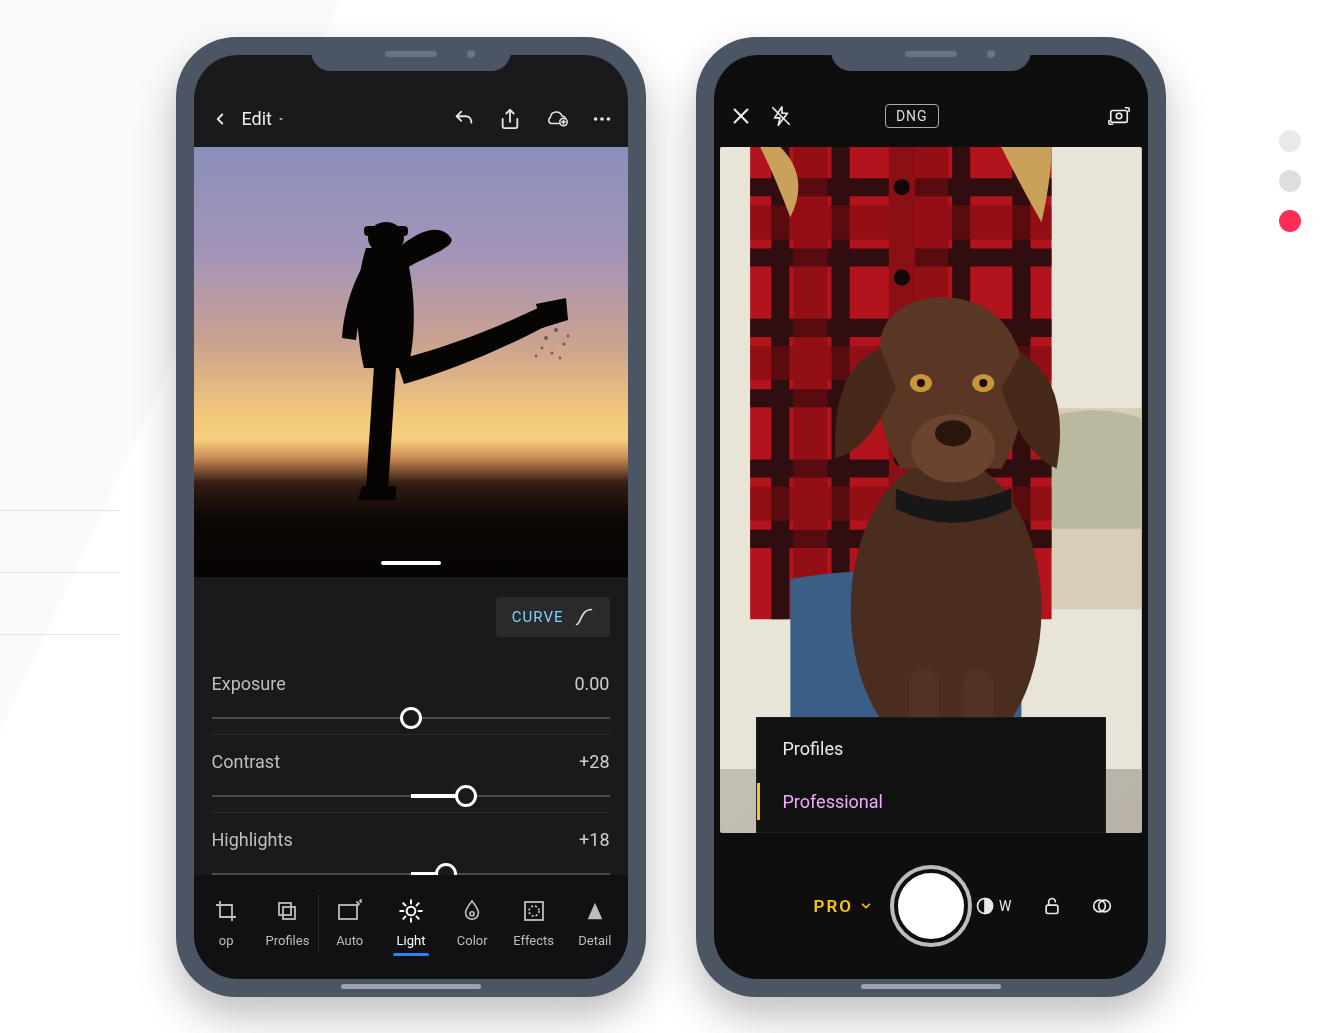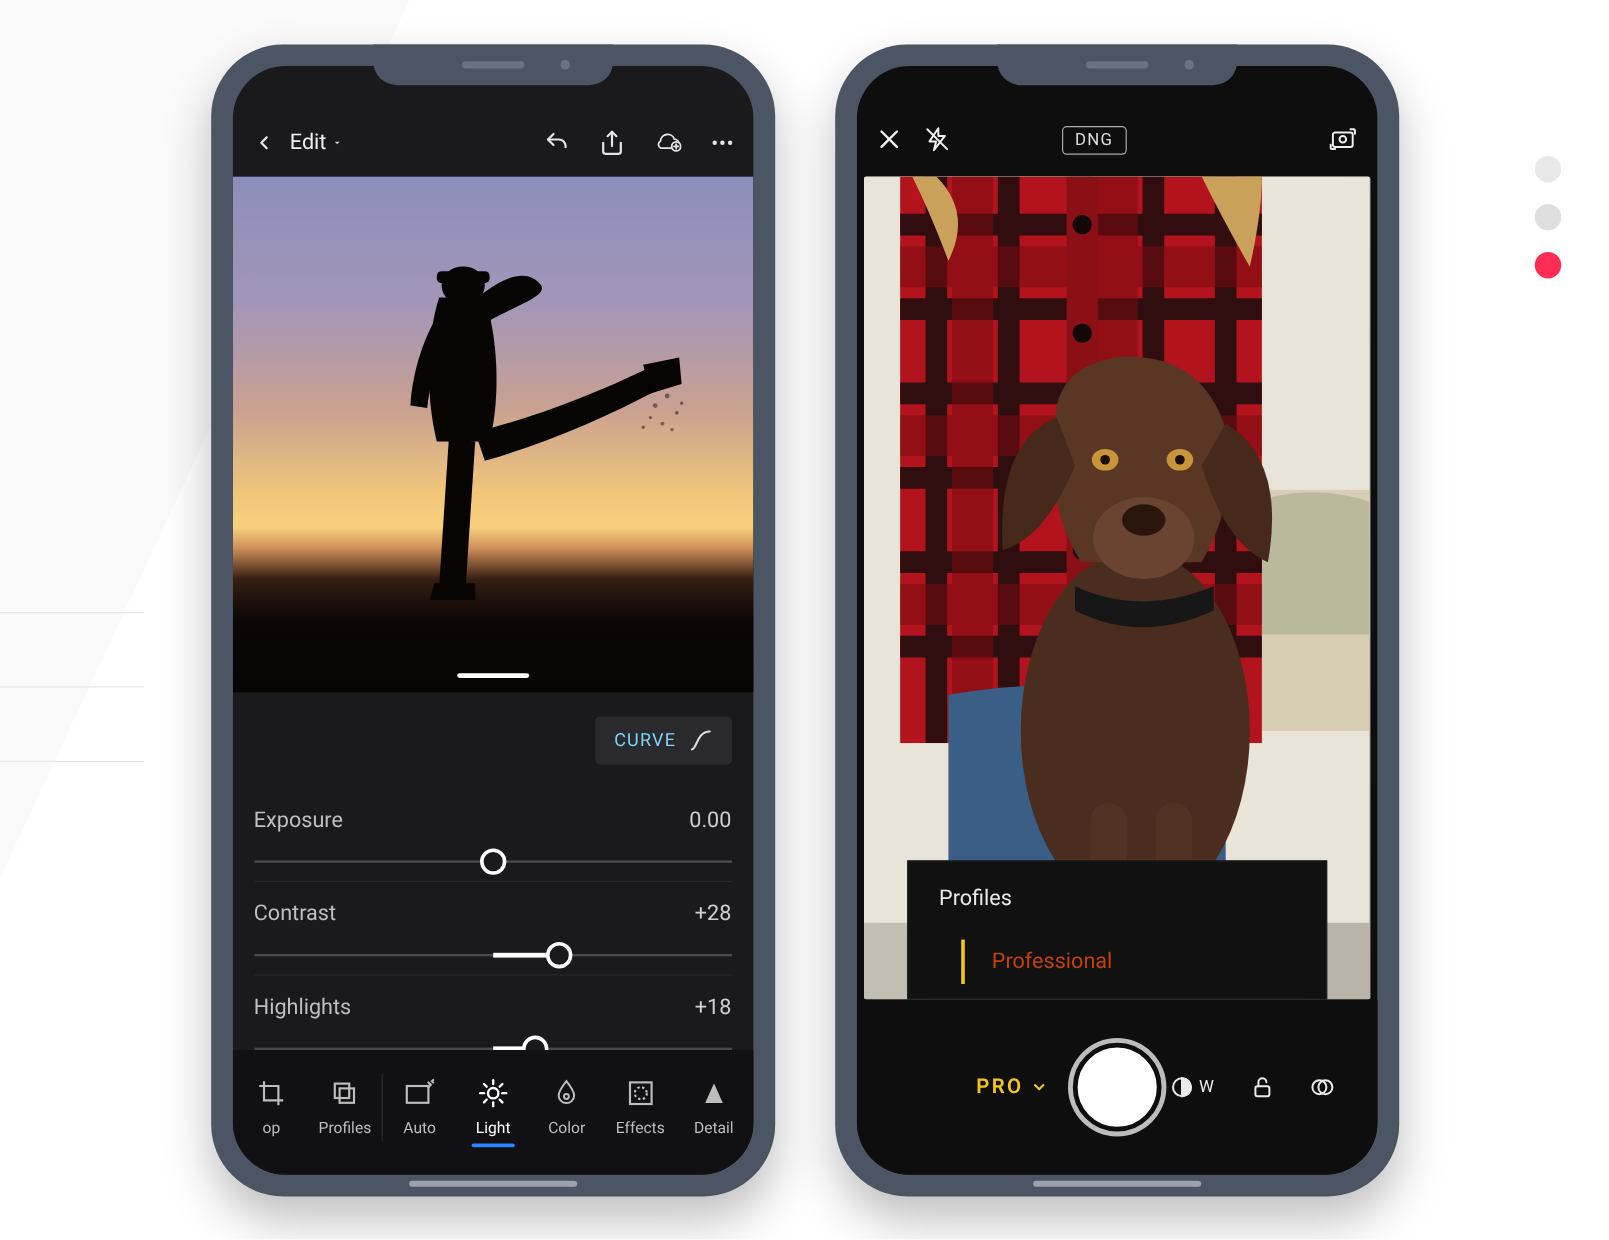--- a/index.html
+++ b/index.html
@@ -51,21 +51,21 @@
   
   .p2-screen { width:100%; height:100%; background:#0e0e0e; display:flex; flex-direction:column; }
   .p2-topbar { height:50px; margin-top:36px; padding:0 16px; display:flex; align-items:center; gap:18px; color:#eee;}
   .p2-topbar .mid{ margin:0 auto;}
   .p2-dng{ border:1.5px solid #aaa; color:#ddd; font-size:14px; letter-spacing:1px; padding:3px 10px; border-radius:4px;}
   .p2-viewf{ flex:1; margin:6px 6px 0 6px; border-radius:2px; overflow:hidden; background: linear-gradient(135deg,#d8d4c9 0%, #c6c1b5 50%, #b8b3a6 100%); position:relative;}
   .p2-viewf .dog-scene{ position:absolute; inset:0; }
   .p2-opts{ position:absolute; left:36px; right:36px; bottom:0; transform: translateY(0); }
   .p2-menu{ background:#111; border:1px solid #1f1f1f; padding:4px 0;}
   .p2-menu-item{ padding:16px 22px 16px 26px; font-size:18px; color:#eaeaea; position:relative;}
-  .p2-menu-item.sel{ color:#c2410c;margin-left:44px;}
+  .p2-menu-item.sel{ color:#f0abfc;}
   .p2-menu-item.sel::before{content:""; position:absolute; left:0; top:8px; bottom:8px; width:3px; background:#f5c518;}
   .p2-bottom{ height:146px; background:#0e0e0e; display:flex; align-items:center; justify-content:center; gap:26px; position:relative; padding:0 22px;}
   .p2-mode{ color:#f5c518; font-size:17px; font-weight:600; letter-spacing:2px; display:flex; align-items:center; gap:6px; position:absolute; left:100px;}
   .p2-shutter{ width:74px; height:74px; border-radius:50%; background:#fff; border:4px solid #0e0e0e; box-shadow:0 0 0 4px #bdbdbd; }
   .p2-right-icons{ position:absolute; right:36px; display:flex; align-items:center; gap:30px; color:#eaeaea; font-size:14px;}
   .wb-ic{display:flex; align-items:center; gap:4px;}
   .p2-dotcol{ position:absolute; right:24px; top:30px; display:flex; flex-direction:column; gap:3px;}
   .p2-dot{ width:5px; height:5px; border-radius:50%; background:#dcdcdc;}
 
   

